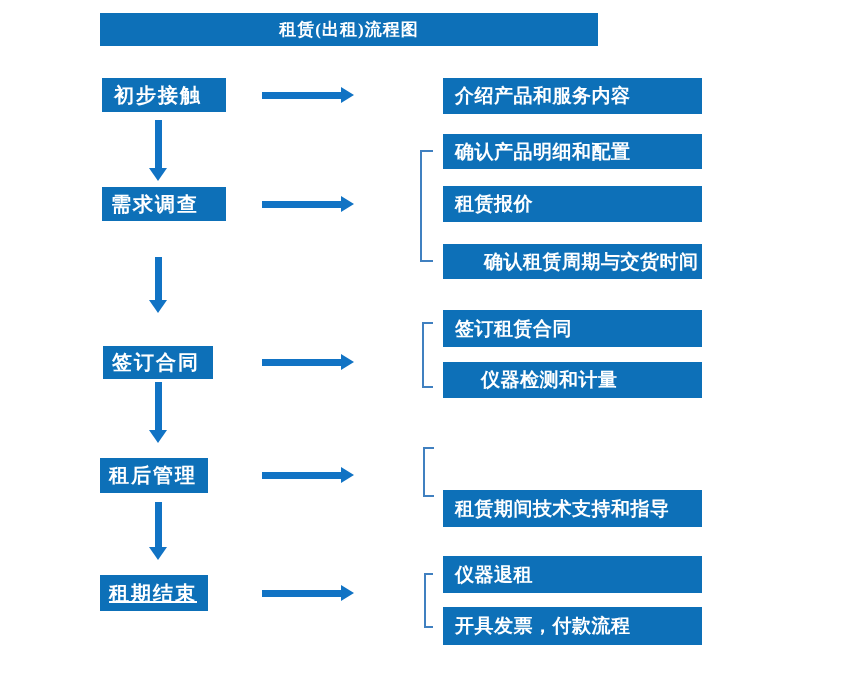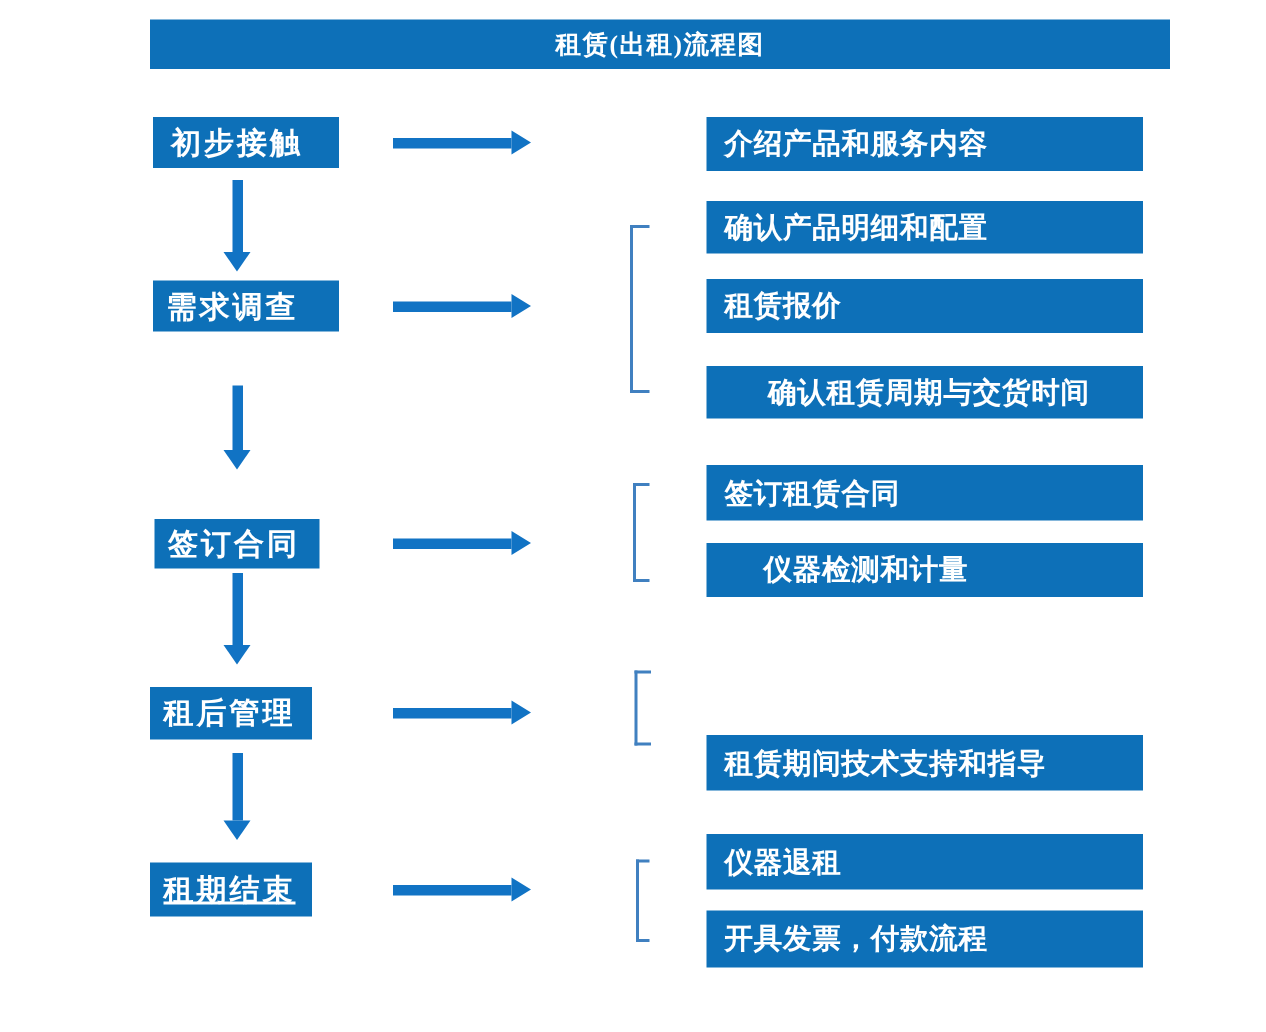--- a/index.html
+++ b/index.html
@@ -11,47 +11,46 @@
   *{margin:0;padding:0;box-sizing:border-box;}
   html,body{background:#ffffff;}
   body{font-family:"Liberation Serif","DejaVu Serif",serif;}
   .canvas{
     position:relative;
     width:844px;height:688px;
     background:#ffffff;
     overflow:hidden;
   }
   .title-bar{
-    position:absolute;left:100px;top:13px;width:680px;height:33px;
+    position:absolute;left:100px;top:13px;width:498px;height:33px;
     background:var(--box-blue);
     color:var(--text-white);
     font-size:17px;font-weight:bold;
     display:flex;align-items:center;justify-content:center;
     letter-spacing:1px;
   }
   .step-box{
     position:absolute;
     background:var(--box-blue);
     color:var(--text-white);
     font-size:20px;font-weight:bold;
     display:flex;align-items:center;
     padding-left:9px;
     letter-spacing:2px;
     white-space:nowrap;
   }
   .detail-box{
-    position:absolute;left:443px;width:291px;
+    position:absolute;left:443px;width:259px;
     background:var(--box-blue);
     color:var(--text-white);
     font-size:19px;font-weight:bold;
     display:flex;align-items:center;
     padding-left:12px;
     letter-spacing:0.5px;
     white-space:nowrap;
-    margin-left:28px;
   }
   .vshaft{position:absolute;left:155px;width:7px;background:var(--arrow-blue);}
   .vhead{
     position:absolute;left:149px;width:0;height:0;
     border-left:9.5px solid transparent;
     border-right:9.5px solid transparent;
     border-top:13px solid var(--arrow-blue);
   }
   .hshaft{position:absolute;left:262px;width:79px;height:7px;background:var(--arrow-blue);}
   .hhead{

